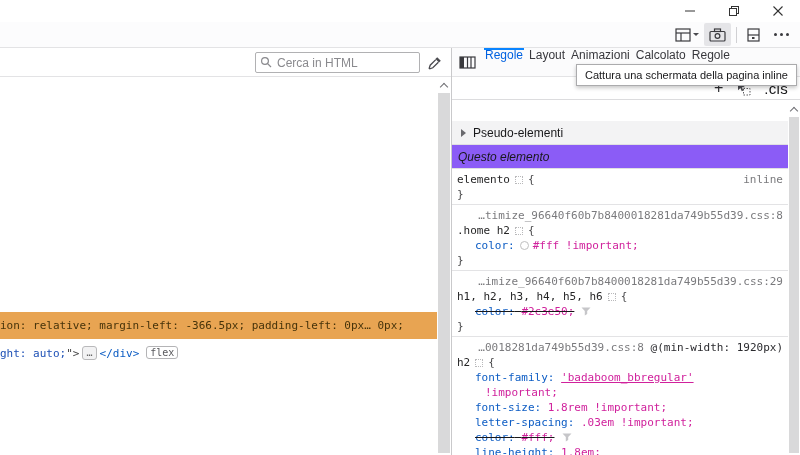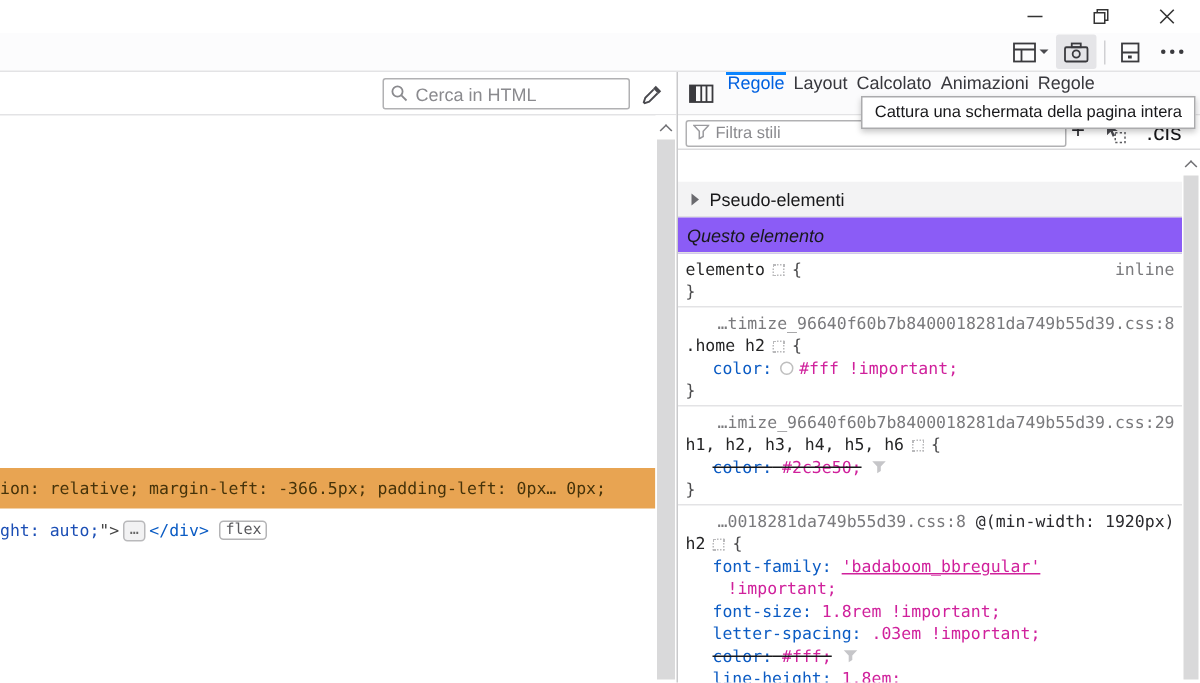--- a/index.html
+++ b/index.html
@@ -217,38 +217,32 @@
             <line x1="12" y1="1" x2="12" y2="12"></line>
         </svg>
       </div>
       <div class="tab active">
           <span>Regole</span>
         </div>
       <div class="tab">
           <span>Layout</span>
         </div>
       <div class="tab">
+          <span>Animazioni</span>
+        </div>
+      <div class="tab">
           <span>Calcolato</span>
-        </div>
-      <div class="tab">
-          <span>Animazioni</span>
         </div>
       <div class="tab">
           <span>Regole</span>
         </div>
 
     </div>
 
     <div class="filter-row">
-      <div class="filter-box">
-        <svg class="funnel-glyph" width="11" height="10">
-          <path d="M0.5 0.5 H10.5 L6.8 4.5 V8 L4.2 9.5 V4.5 Z" fill="none" stroke="#9a9a9e" stroke-width="1"></path>
-        </svg>
-        <input type="text" placeholder="Filtra stili" style="">
-      </div>
       <div class="filter-actions">
         <span class="add-rule-btn">+</span>
         <svg width="15" height="15">
           <rect x="7.5" y="7.5" width="6.5" height="6.5" fill="none" stroke="#5a5a5e" stroke-width="1" stroke-dasharray="1.5,1.5"></rect>
           <path d="M2 1 L2 9.2 L4.4 6.9 L5.8 10.2 L7.3 9.5 L5.9 6.3 L9.2 6.3 Z" fill="#4a4a4f"></path>
         </svg>
         <span class="cls-btn">.cls</span>
       </div>
     </div>
 
@@ -330,13 +324,13 @@
       <div id="s-scrollbar">
         <div class="sb-arrow">
           <span class="chev-up"></span>
         </div>
         <div class="sb-track"></div>
       </div>
     </div>
   </div>
 </div>
 
-<div id="tooltip">Cattura una schermata della pagina intera</div>
+<div id="tooltip">Cattura una schermata della pagina inline</div>
 
 </body></html>

